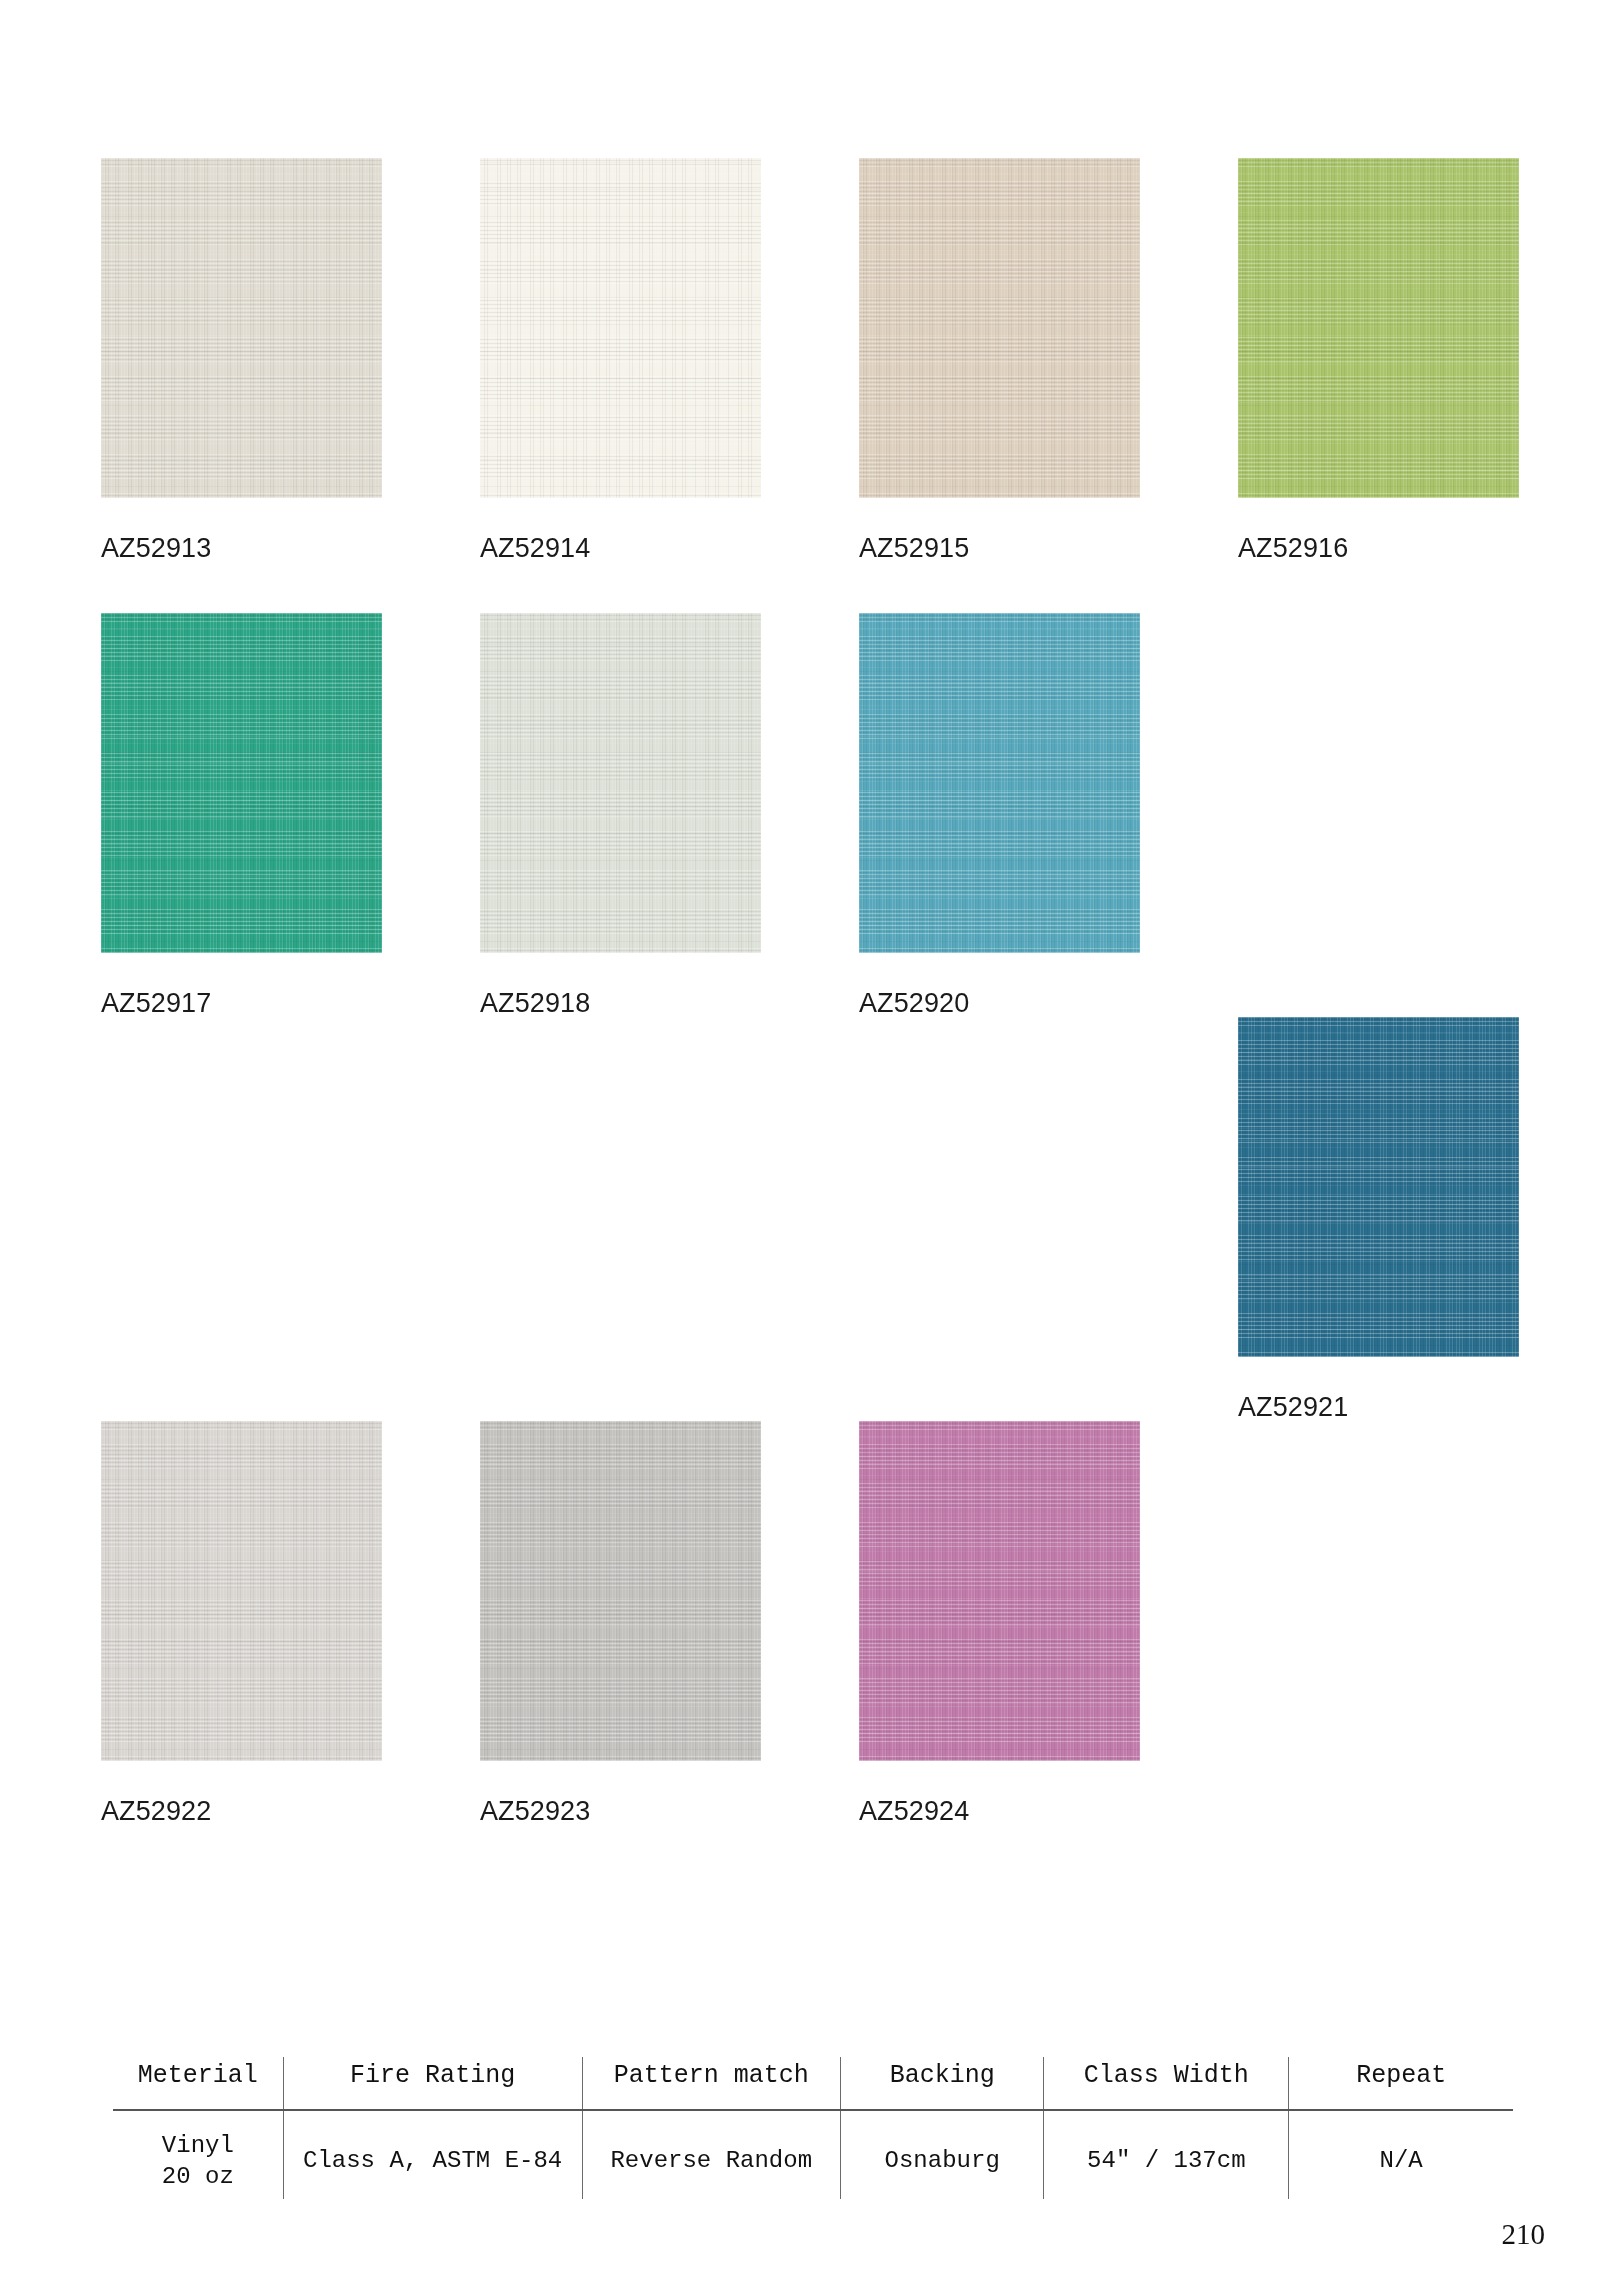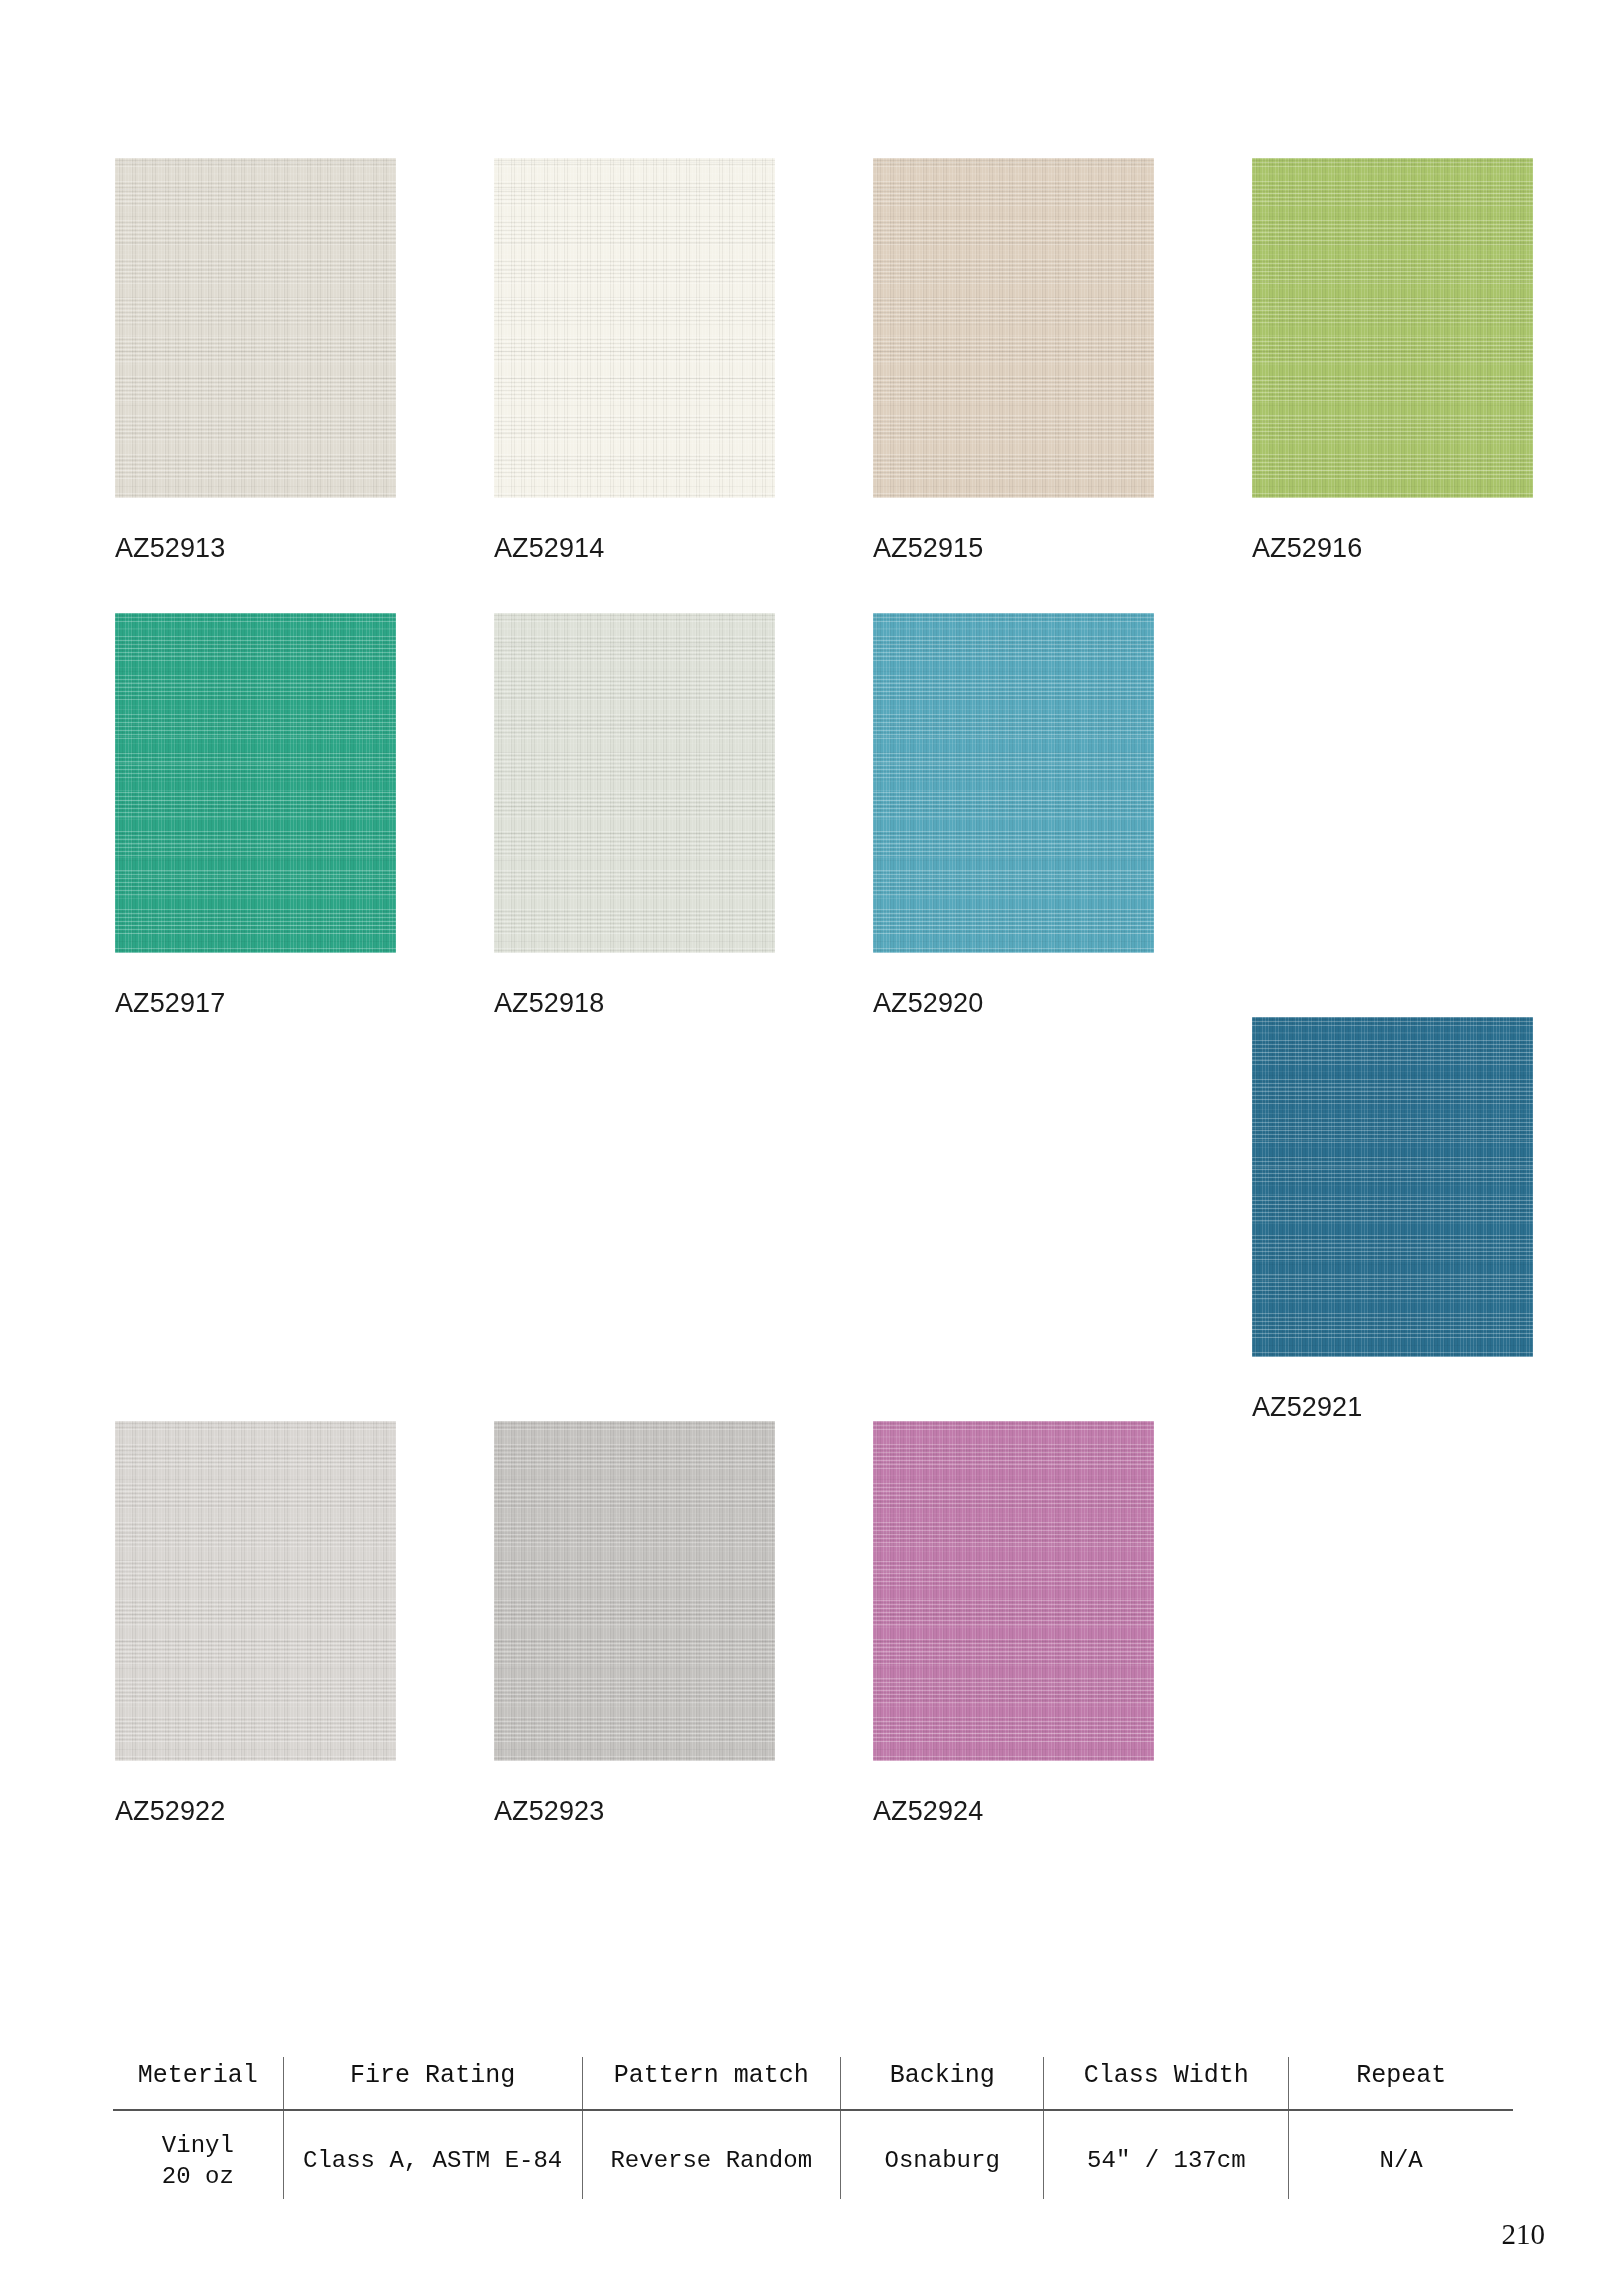--- a/index.html
+++ b/index.html
@@ -16,21 +16,21 @@
     position: relative;
     width: 1624px;
     height: 2295px;
     background: #ffffff;
     overflow: hidden;
   }
 
   
   .swatch-grid {
     position: absolute;
-    left: 115px;
+    left: 101px;
     top: 158px;
     width: 1426px;
     display: grid;
     grid-template-columns: repeat(4, 281px);
     column-gap: 98px;
     row-gap: 0px;
   }
 
   .swatch-cell {
     width: 281px;

